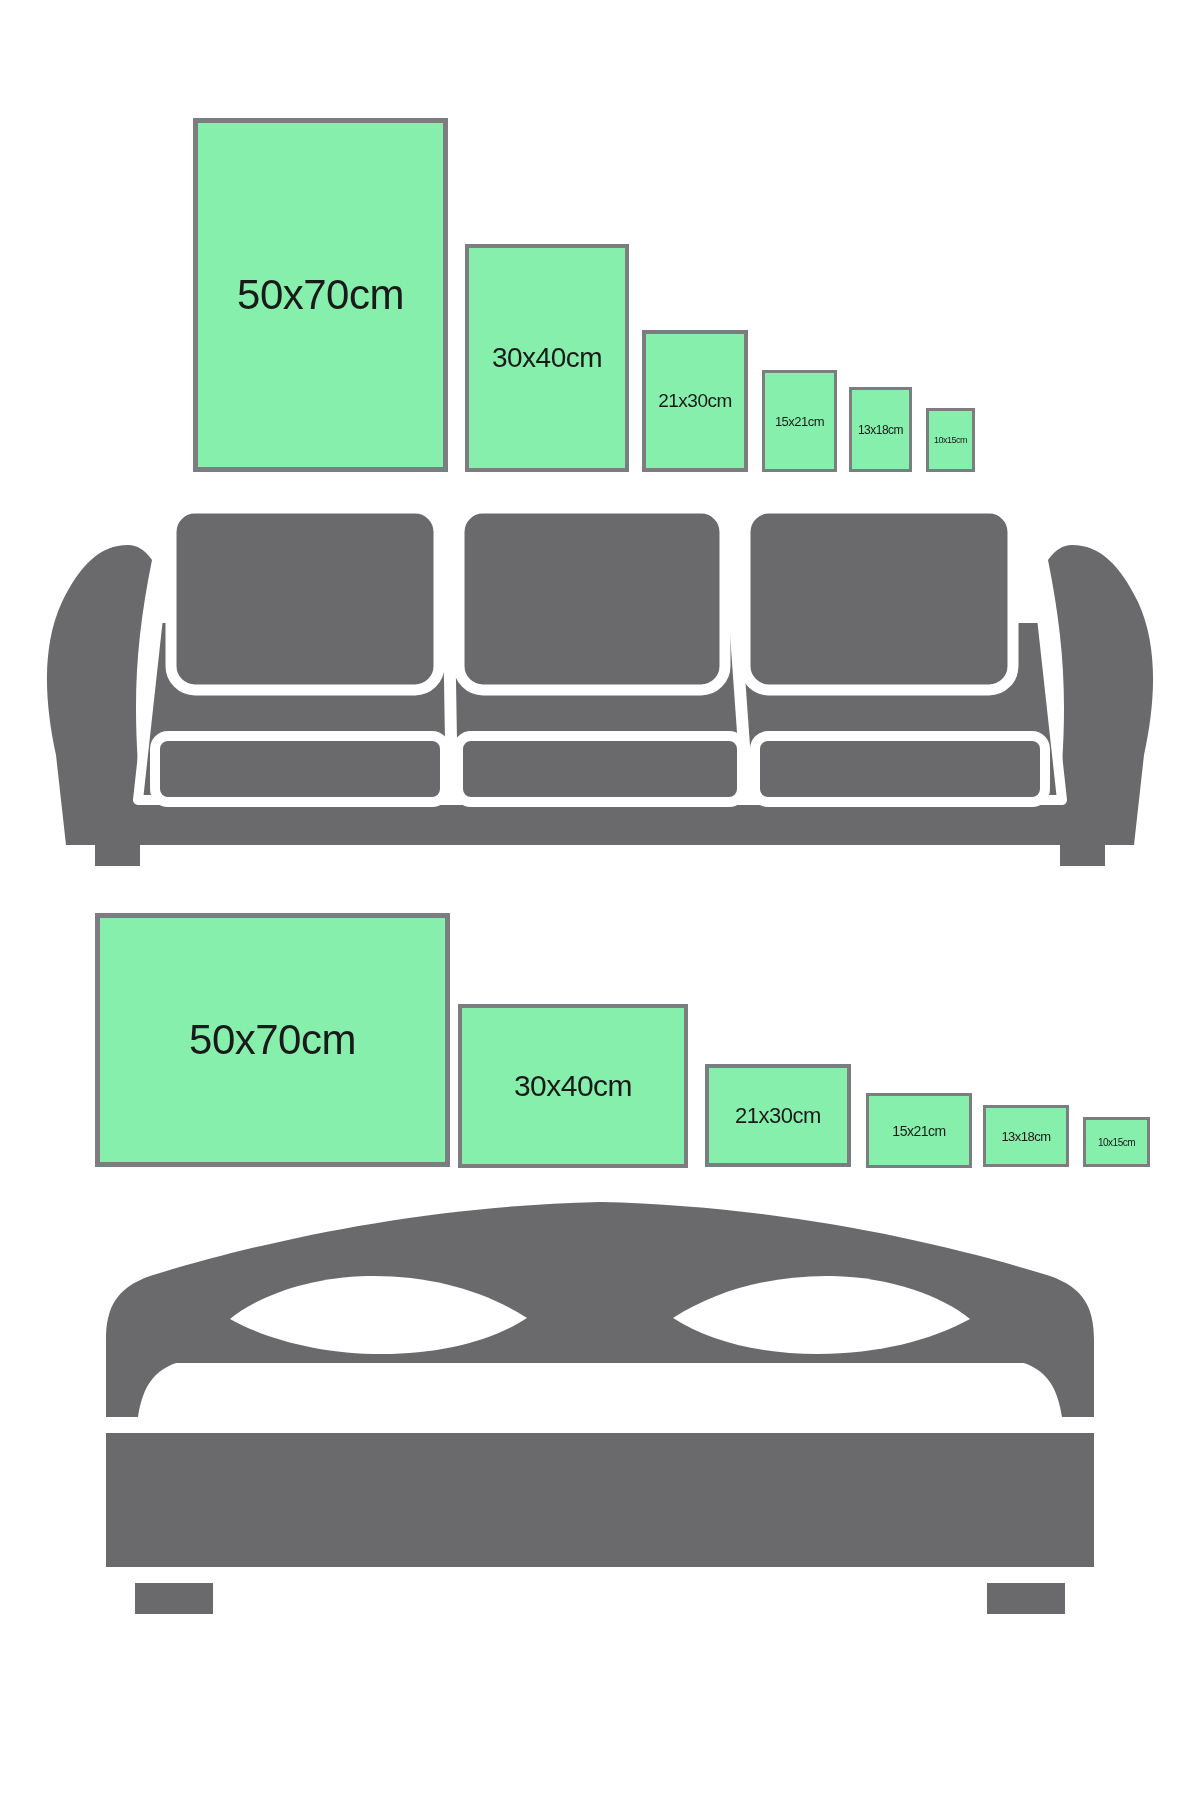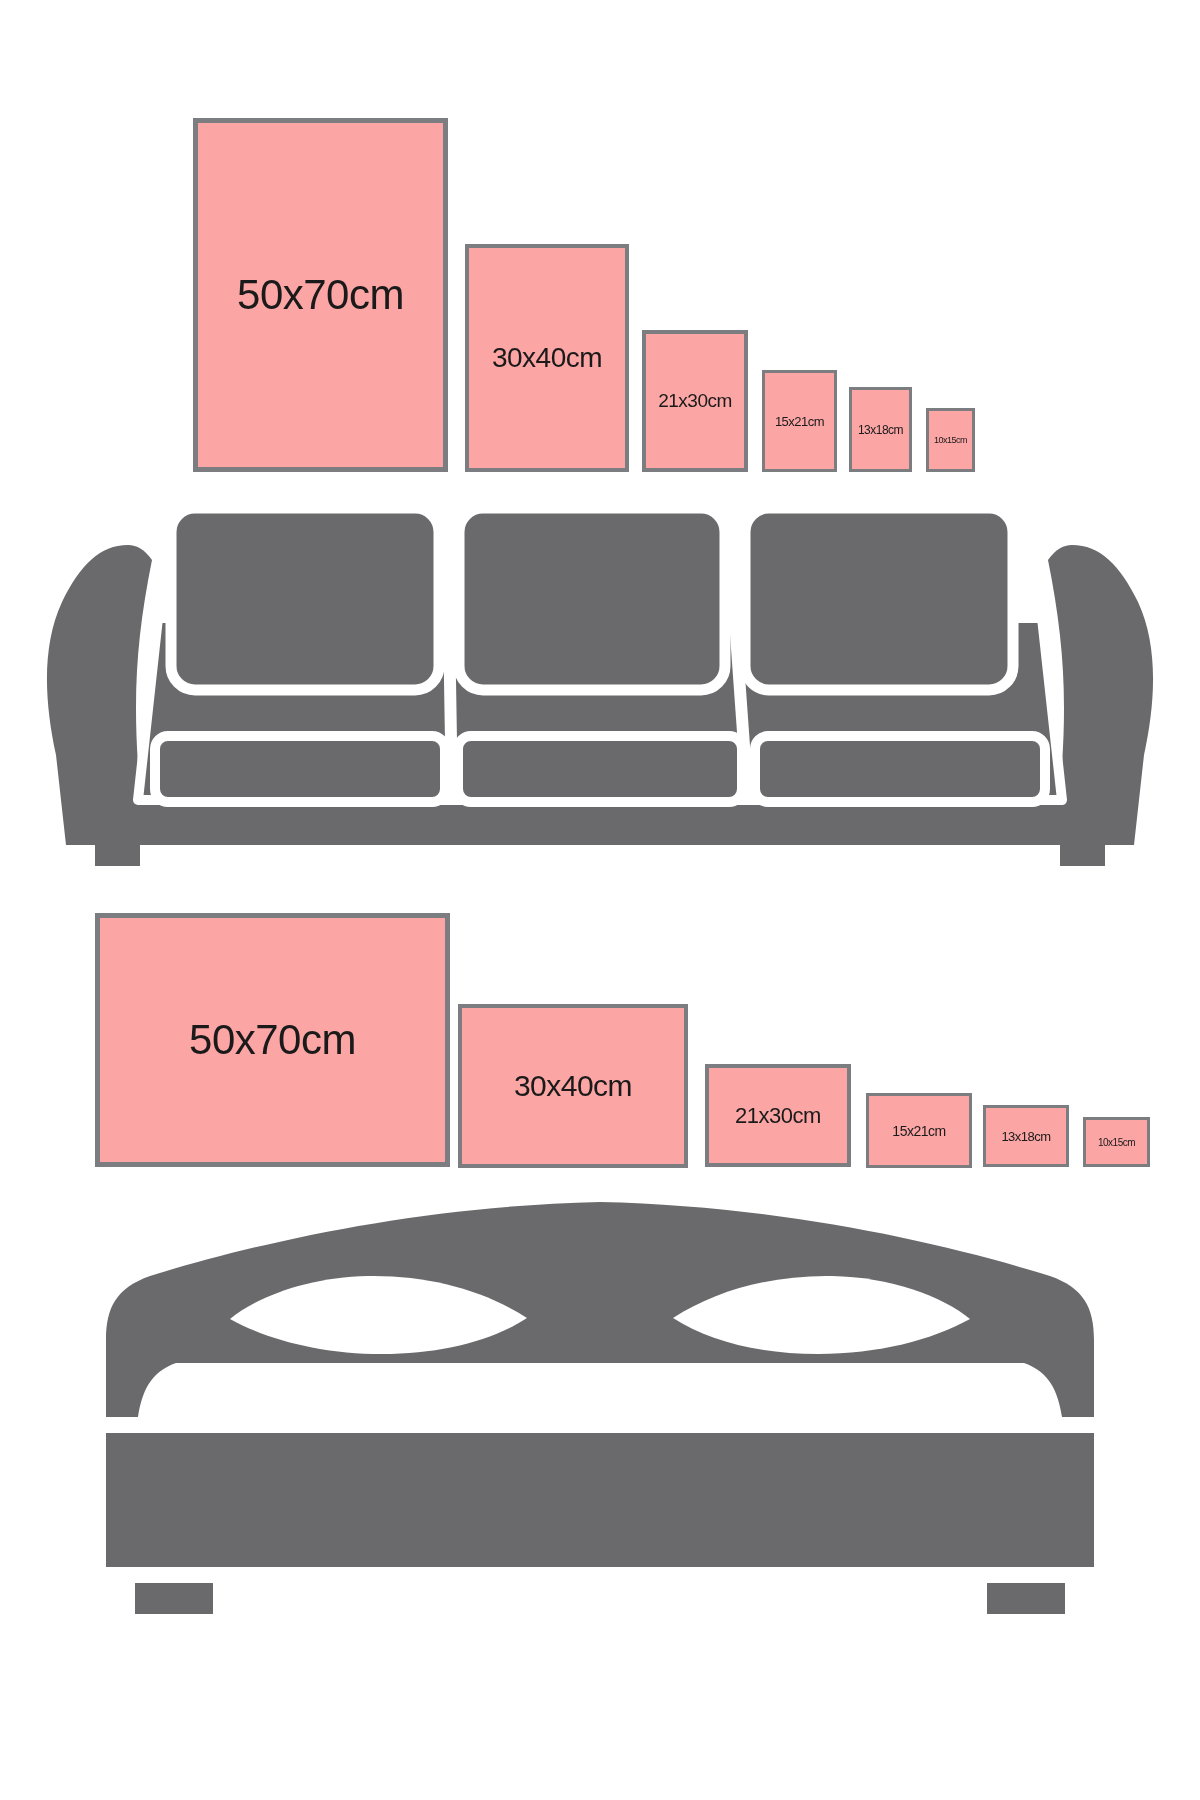--- a/index.html
+++ b/index.html
@@ -3,21 +3,21 @@
 <meta charset="utf-8">
 <style>
   html,body{margin:0;padding:0;background:#fff;}
   .canvas{
     position:relative;width:1200px;height:1800px;overflow:hidden;
     background:var(--bg,#fff);
     font-family:"Liberation Sans", sans-serif;
   }
   .furniture-svg{position:absolute;left:0;top:0;width:1200px;height:1800px;}
   .fr{
-    position:absolute;box-sizing:border-box;background:#fca5a5;
+    position:absolute;box-sizing:border-box;background:#86efac;
     border:4px solid var(--frame-border,#7b7d80);
     display:flex;align-items:center;justify-content:center;
   }
   .lbl{color:var(--text,#1a1a1a);white-space:nowrap;letter-spacing:-0.5px;}
   
   .t1{left:193px;top:118px;width:255px;height:354px;border-width:5px;font-size:42px;}
   .t2{left:465px;top:244px;width:164px;height:228px;font-size:28px;}
   .t3{left:642px;top:330px;width:106px;height:142px;font-size:19px;}
   .t4{left:762px;top:370px;width:75px;height:102px;border-width:3px;font-size:13px;}
   .t5{left:849px;top:387px;width:63px;height:85px;border-width:3px;font-size:12px;}

